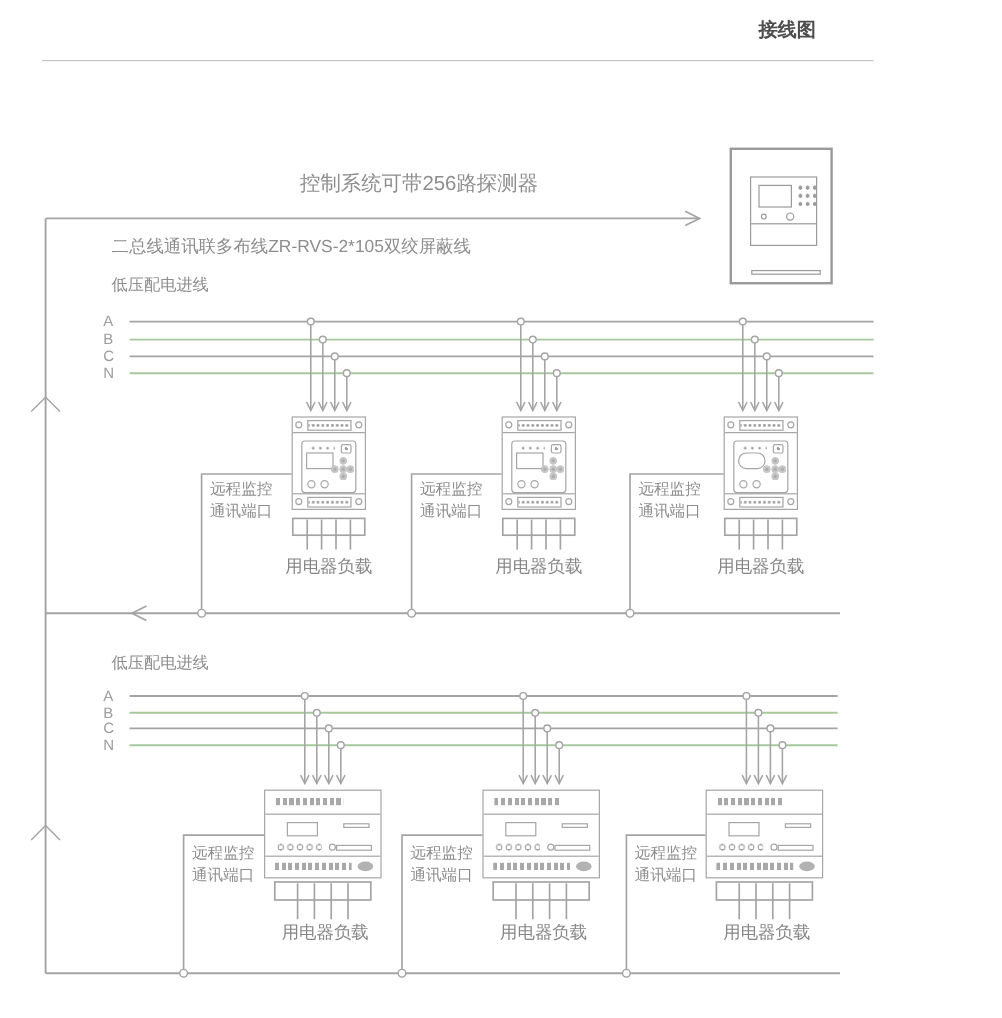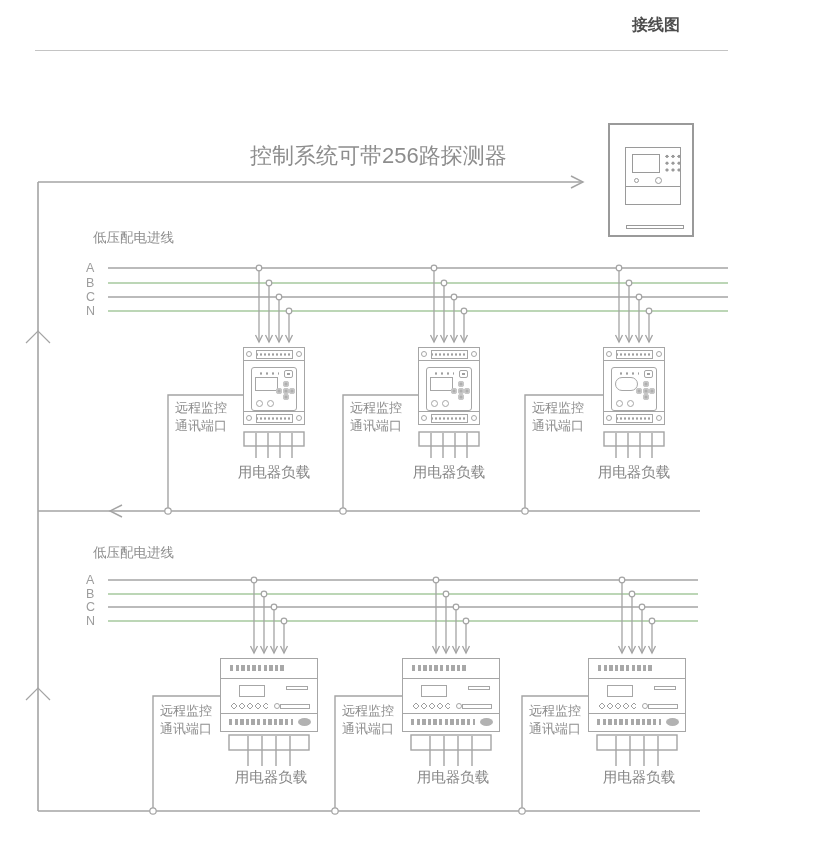--- a/index.html
+++ b/index.html
@@ -237,21 +237,22 @@
       <line x1="458" y1="736" x2="458" y2="766"></line>
         <line x1="472" y1="736" x2="472" y2="766"></line>
       <rect x="597" y="735" width="80" height="15"></rect>
       <line x1="616" y1="736" x2="616" y2="766"></line>
         <line x1="630" y1="736" x2="630" y2="766"></line>
       <line x1="644" y1="736" x2="644" y2="766"></line>
         <line x1="658" y1="736" x2="658" y2="766"></line>
     </g>
   </svg>
 
-  <div class="txt" style="left:250px;top:141px;font-size:22px;">控制系统可带256路探测器</div>
+  <div class="txt" style="left:250px;top:141px;font-size:17px;">控制系统可带256路探测器</div>
+  <div class="txt" style="left:93px;top:196px;font-size:14.5px;">二总线通讯联多布线ZR-RVS-2*105双绞屏蔽线</div>
   <div class="txt" style="left:93px;top:229px;font-size:13.5px;">低压配电进线</div>
   <div class="txt" style="left:93px;top:544px;font-size:13.5px;">低压配电进线</div>
 
   <div class="txt" style="left:86px;top:261px;font-size:12.5px;color:#9d9d9d;">A</div>
   <div class="txt" style="left:86px;top:276px;font-size:12.5px;color:#9d9d9d;">B</div>
   <div class="txt" style="left:86px;top:290px;font-size:12.5px;color:#9d9d9d;">C</div>
   <div class="txt" style="left:86px;top:304px;font-size:12.5px;color:#9d9d9d;">N</div>
 
   <div class="txt" style="left:86px;top:573px;font-size:12.5px;color:#9d9d9d;">A</div>
   <div class="txt" style="left:86px;top:587px;font-size:12.5px;color:#9d9d9d;">B</div>

